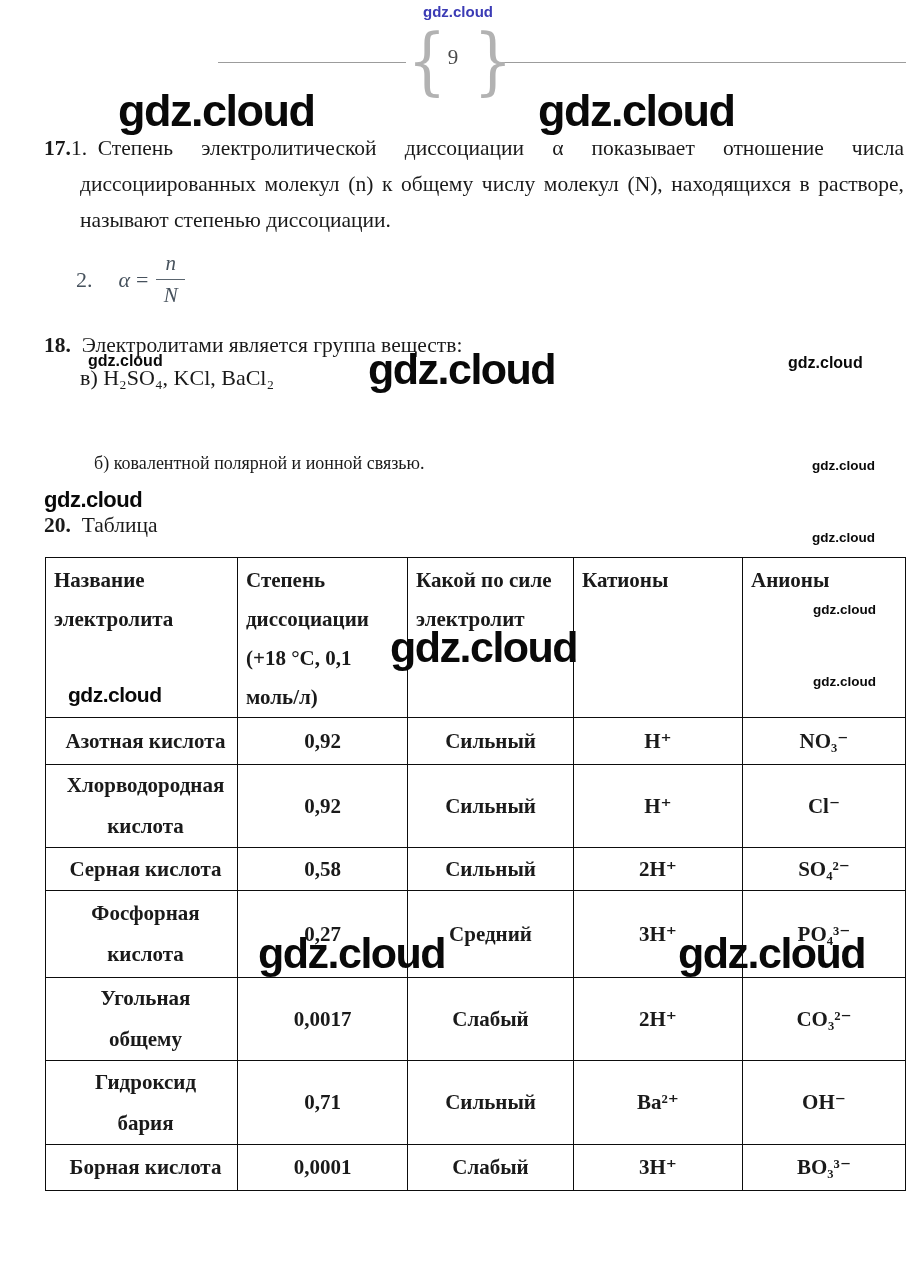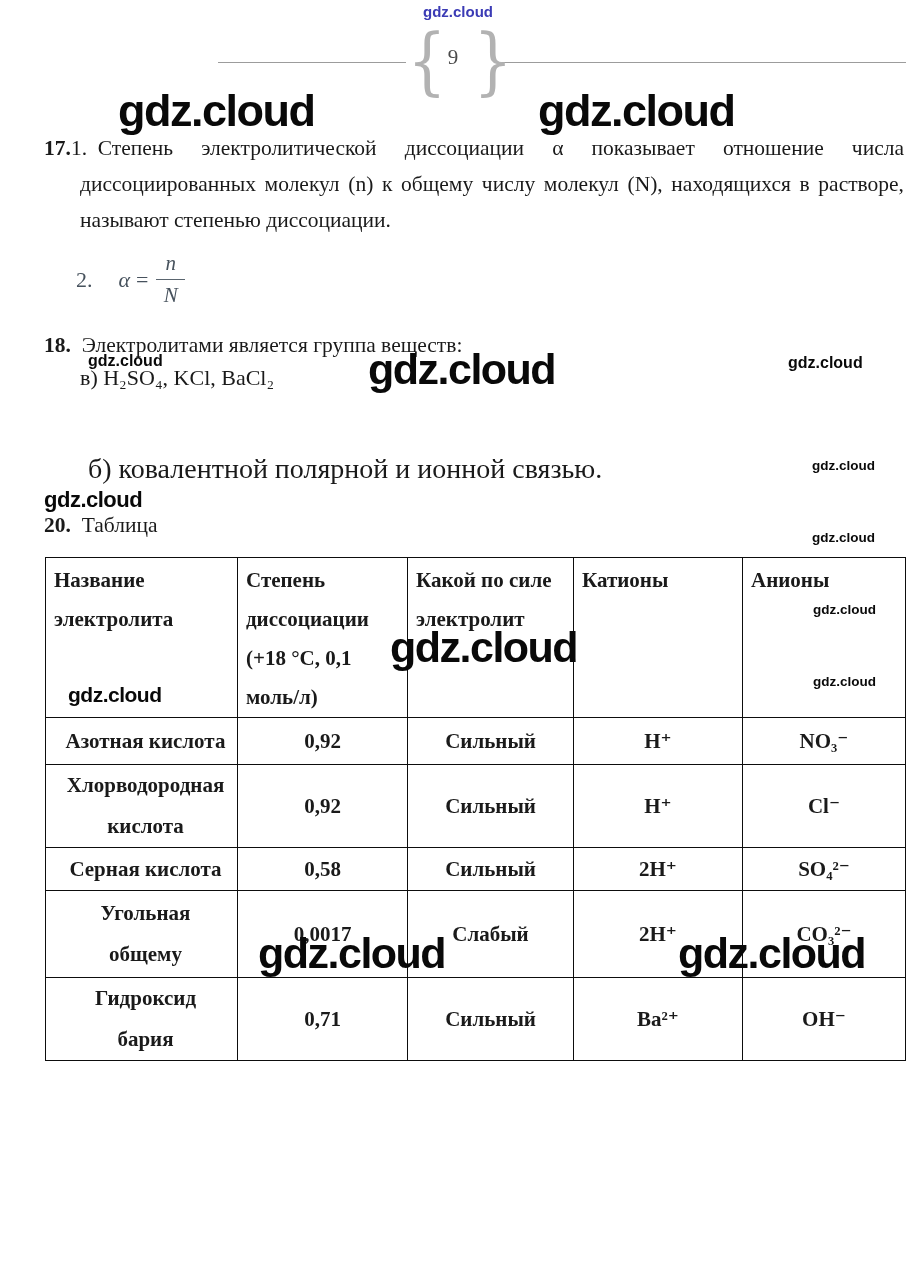--- a/index.html
+++ b/index.html
@@ -92,21 +92,21 @@
       </span>
     </span>
   </div>
 
   <div class="line" style="left:44px; top:332px;"><span class="bold">18.</span> <span>Электролитами является группа веществ:</span></div>
   <div class="wm wm-sm" style="left:88px; top:351px;">gdz.cloud</div>
   <div class="answer" style="left:80px; top:364px;">в) H₂SO₄, KCl, BaCl₂</div>
   <div class="wm wm-lg" style="left:368px; top:344px;">gdz.cloud</div>
   <div class="wm wm-sm" style="left:788px; top:353px;">gdz.cloud</div>
 
-  <div class="answer" style="left:88px; top:452px; font-size:28px;">б) ковалентной полярной и ионной связью.</div>
+  <div class="answer" style="left:94px; top:452px; font-size:18px;">б) ковалентной полярной и ионной связью.</div>
   <div class="wm wm-xs" style="left:812px; top:457px;">gdz.cloud</div>
 
   <div class="wm wm-mdc" style="left:44px; top:486px;">gdz.cloud</div>
   <div class="line" style="left:44px; top:512px;"><span class="bold">20.</span> <span>Таблица</span></div>
   <div class="wm wm-xs" style="left:812px; top:529px;">gdz.cloud</div>
 
   <table class="etable">
     <colgroup>
       <col style="width:192px">
         <col style="width:170px">
@@ -145,35 +145,50 @@
           <td>Cl⁻</td>
         </tr>
         <tr>
           <td>Серная кислота</td>
           <td>0,58</td>
           <td>Сильный</td>
           <td>2H⁺</td>
           <td>SO₄²⁻</td>
         </tr>
         <tr>
+          <td>Фосфорная
+кислота</td>
+          <td>0,27</td>
+          <td>Средний</td>
+          <td>3H⁺</td>
+          <td>PO₄³⁻</td>
+        </tr>
+        <tr>
           <td>Угольная
 общему</td>
           <td>0,0017</td>
           <td>Слабый</td>
           <td>2H⁺</td>
           <td>CO₃²⁻</td>
         </tr>
         <tr>
           <td>Гидроксид
 бария</td>
           <td>0,71</td>
           <td>Сильный</td>
           <td>Ba²⁺</td>
           <td>OH⁻</td>
         </tr>
+        <tr>
+          <td>Борная кислота</td>
+          <td>0,0001</td>
+          <td>Слабый</td>
+          <td>3H⁺</td>
+          <td>BO₃³⁻</td>
+        </tr>
       </tbody>
   </table>
 
   <div class="wm wm-lg" style="left:390px; top:622px;">gdz.cloud</div>
   <div class="wm wm-xs" style="left:813px; top:601px;">gdz.cloud</div>
   <div class="wm wm-xs" style="left:813px; top:673px;">gdz.cloud</div>
   <div class="wm wm-md" style="left:68px; top:682px;">gdz.cloud</div>
   <div class="wm wm-lg" style="left:258px; top:928px;">gdz.cloud</div>
   <div class="wm wm-lg" style="left:678px; top:928px;">gdz.cloud</div>
 

